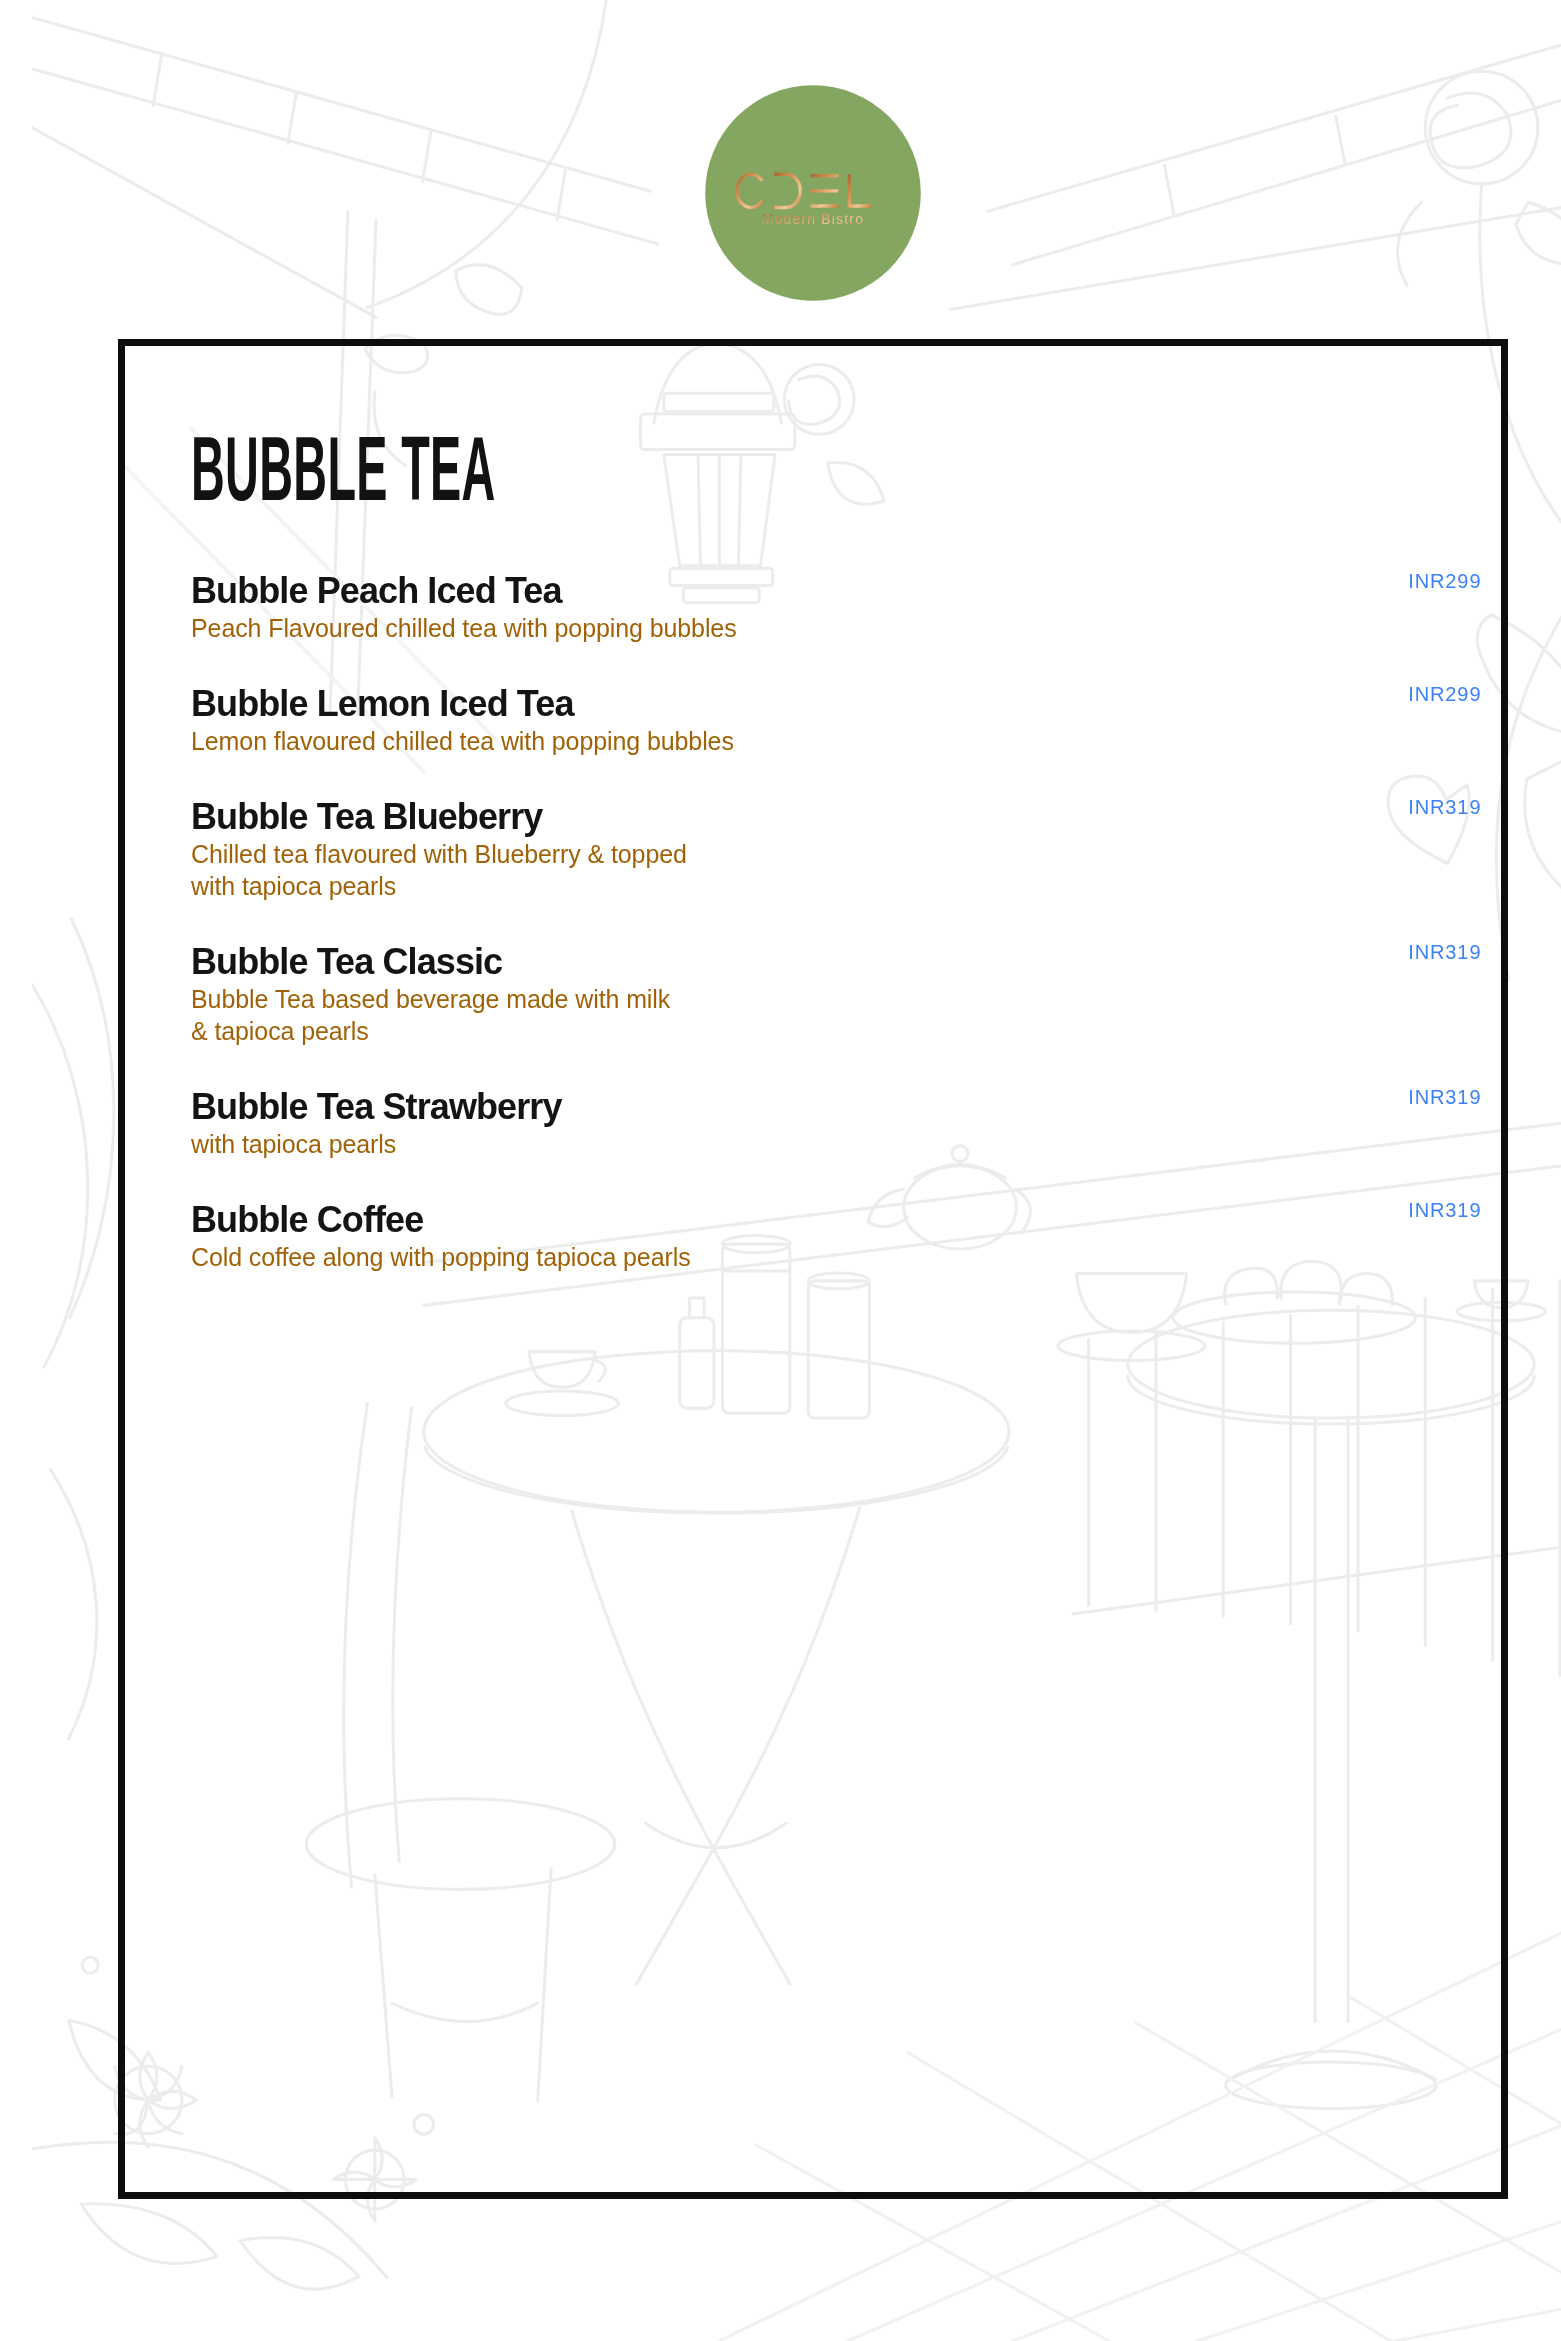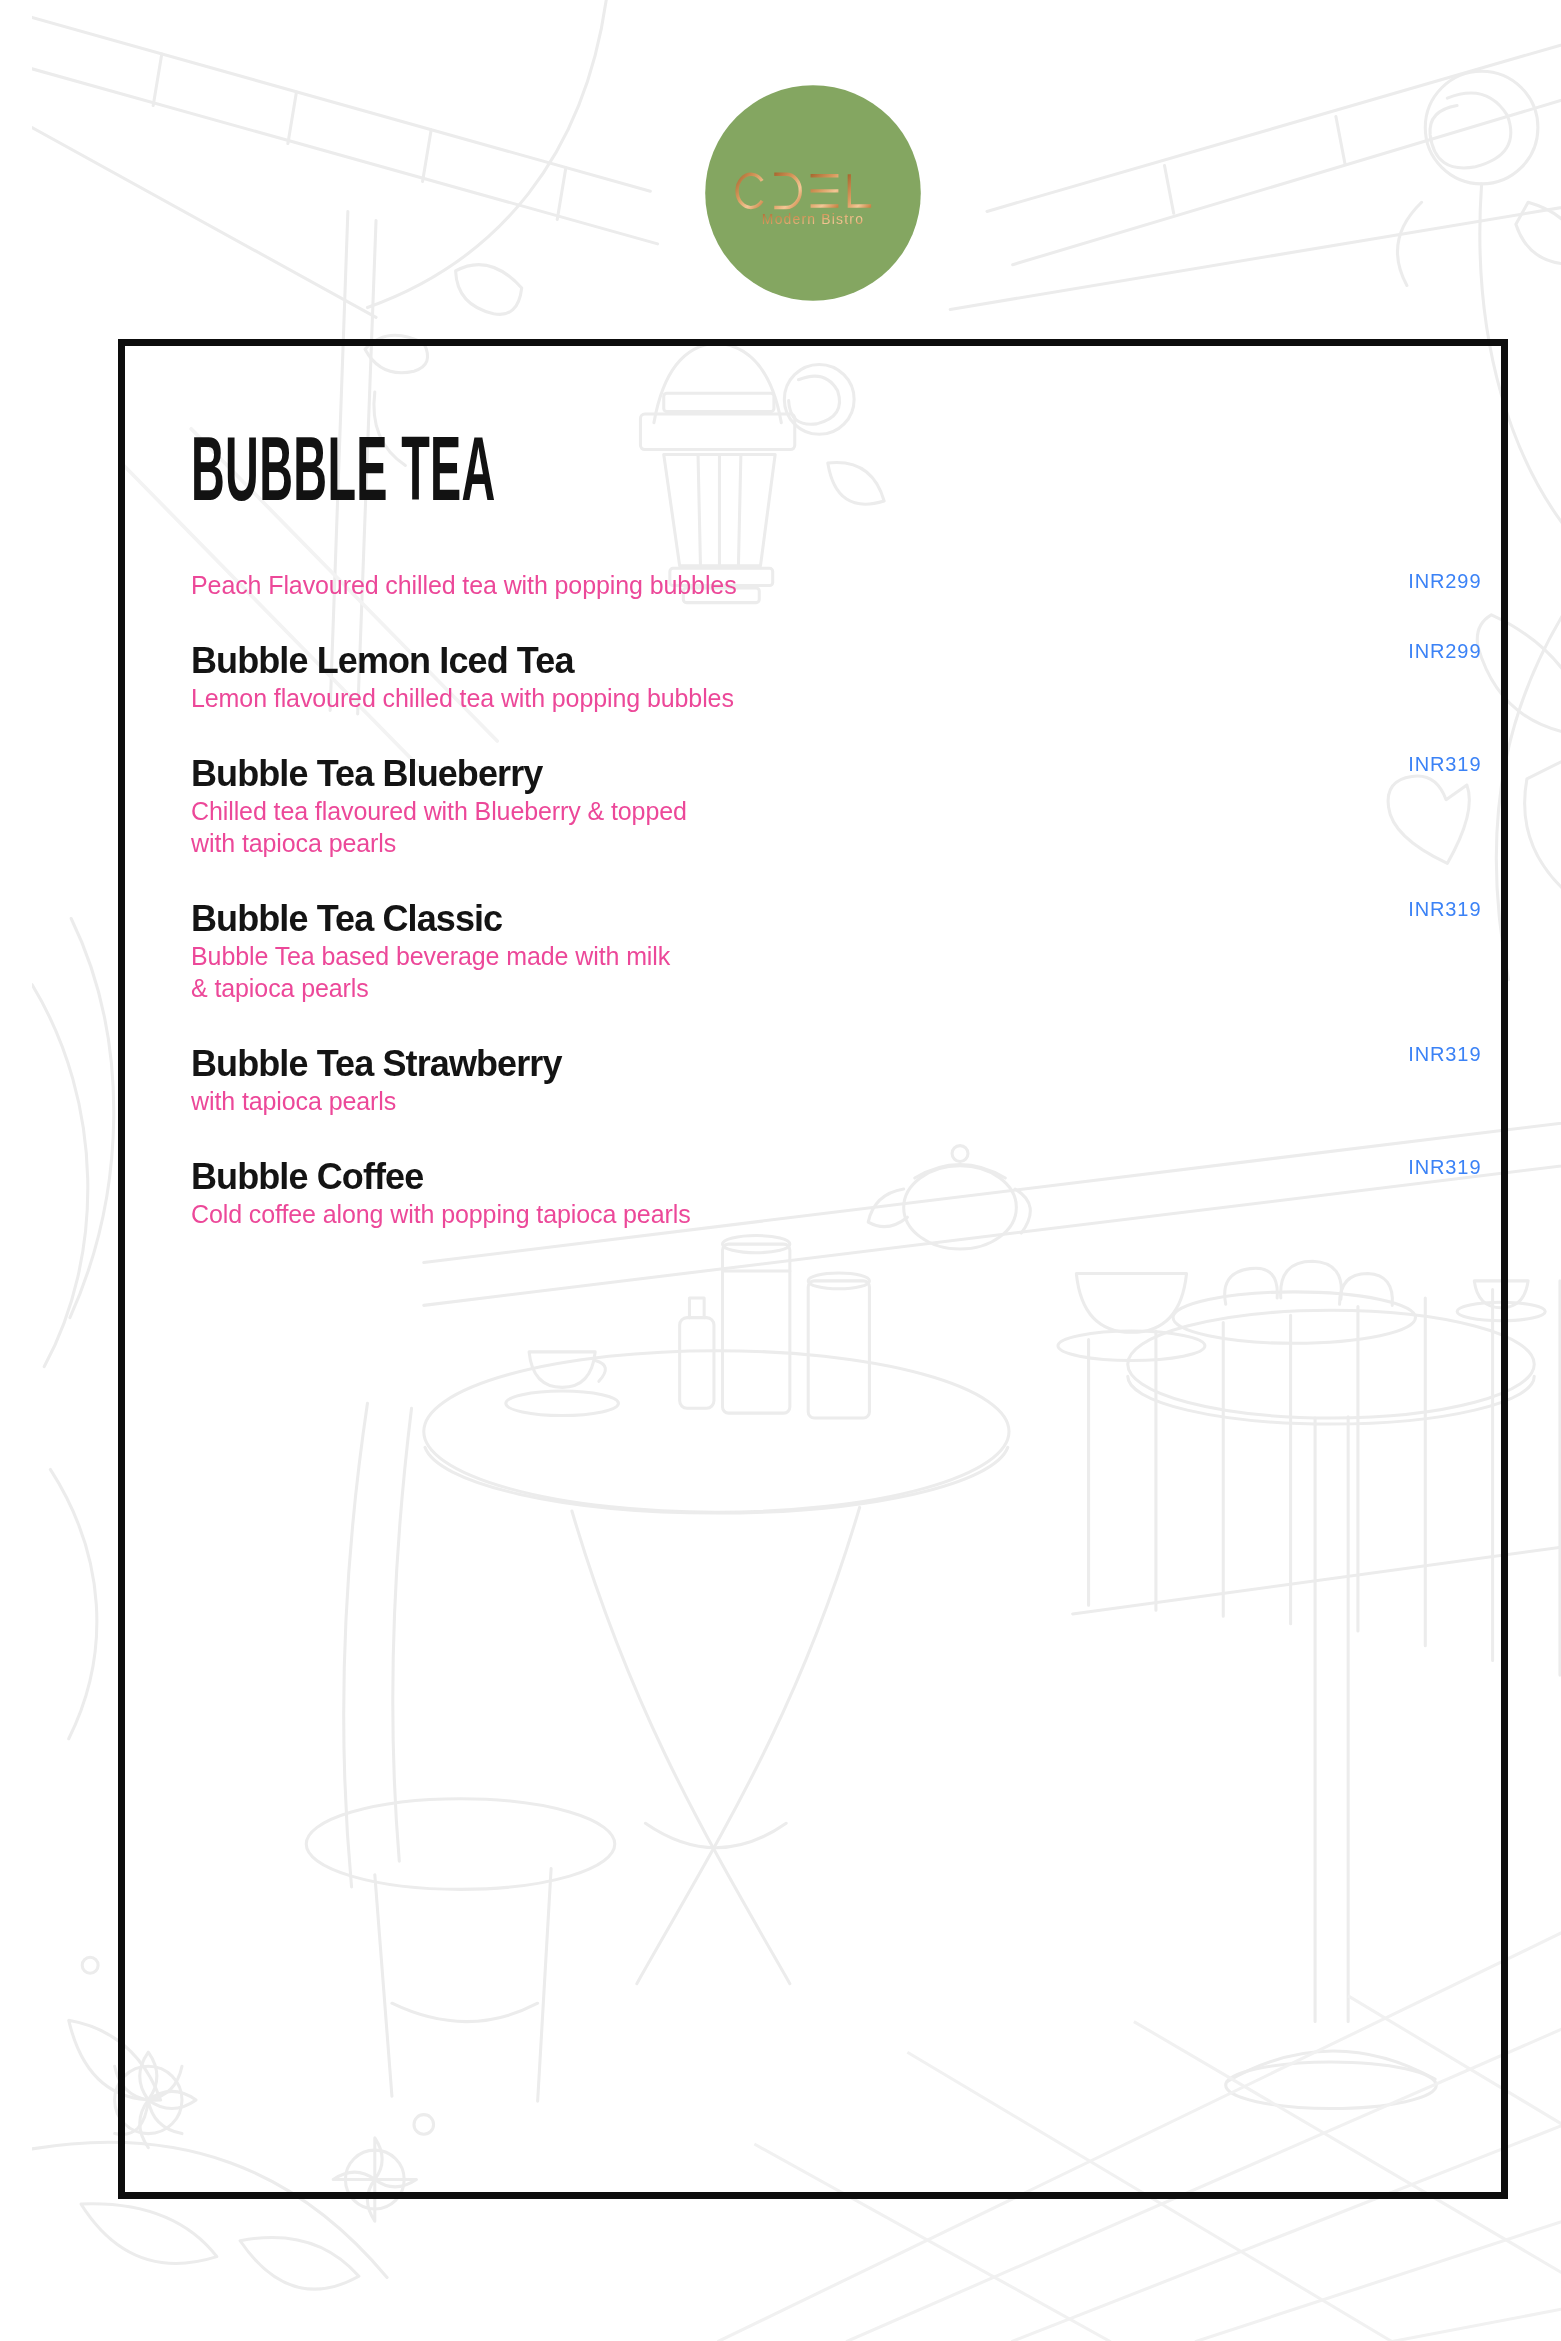--- a/index.html
+++ b/index.html
@@ -32,21 +32,21 @@
     display:flex;justify-content:space-between;align-items:flex-start;
     margin-bottom:38px;
   }
   .item-text{max-width:1071px;}
   .item-name{
     font-size:36px;line-height:43px;font-weight:700;
     letter-spacing:-0.9px;color:#141414;
   }
   .item-desc{
     font-size:25px;line-height:32px;font-weight:400;
-    color:#ec4899;letter-spacing:-0.1px;white-space:nowrap;
+    color:#a16207;letter-spacing:-0.1px;white-space:nowrap;
   }
   .item-price{
     font-size:20px;line-height:33px;font-weight:400;
     letter-spacing:0.9px;color:#3b82f6;white-space:nowrap;
     margin-top:-3.7px;
     text-align:center;
   }
 </style>
 </head>
 <body>
@@ -215,20 +215,21 @@
       </g>
       <text x="180" y="232" text-anchor="middle" font-family="Liberation Sans, sans-serif" font-size="23" letter-spacing="2" fill="url(#copperGrad)">Modern Bistro</text>
     </svg>
   </div>
 
   <div class="menu-card">
     <h1 class="menu-title">BUBBLE TEA</h1>
 
     <div class="menu-item">
       <div class="item-text">
+        <div class="item-name">Bubble Peach Iced Tea</div>
         <div class="item-desc">Peach Flavoured chilled tea with popping bubbles</div>
       </div>
       <div class="item-price">INR299</div>
     </div>
 
     <div class="menu-item">
       <div class="item-text">
         <div class="item-name">Bubble Lemon Iced Tea</div>
         <div class="item-desc">Lemon flavoured chilled tea with popping bubbles</div>
       </div>

